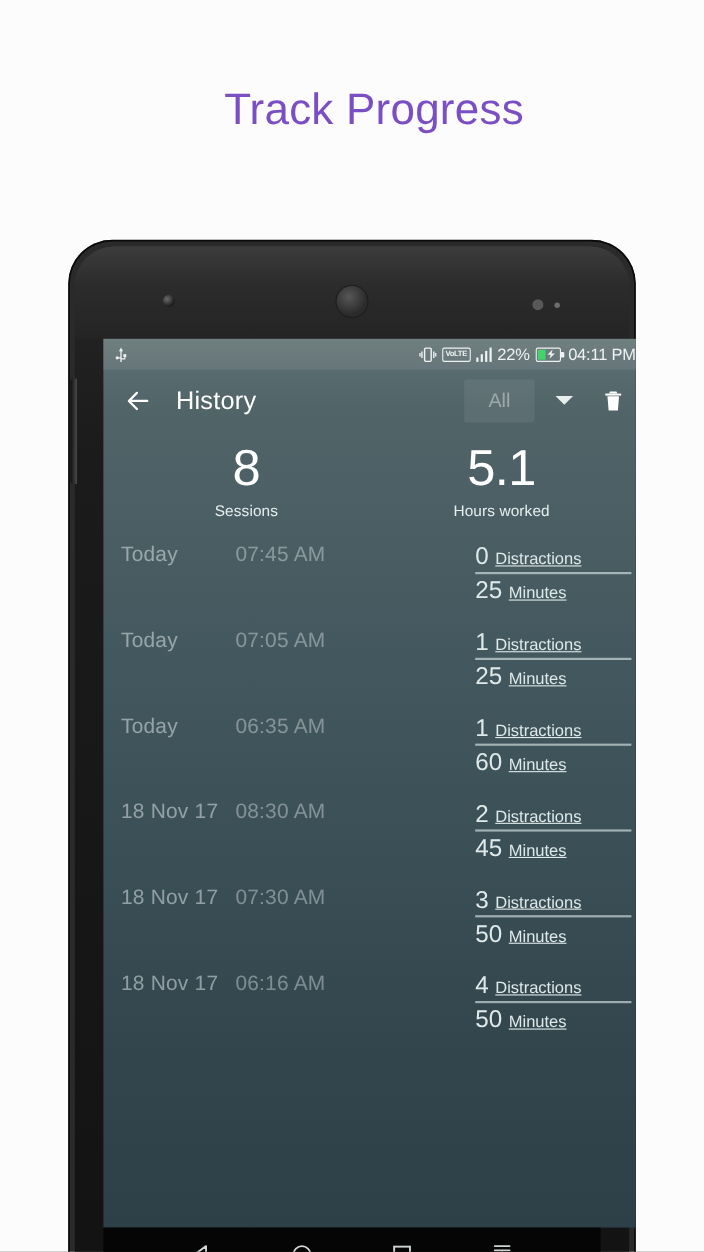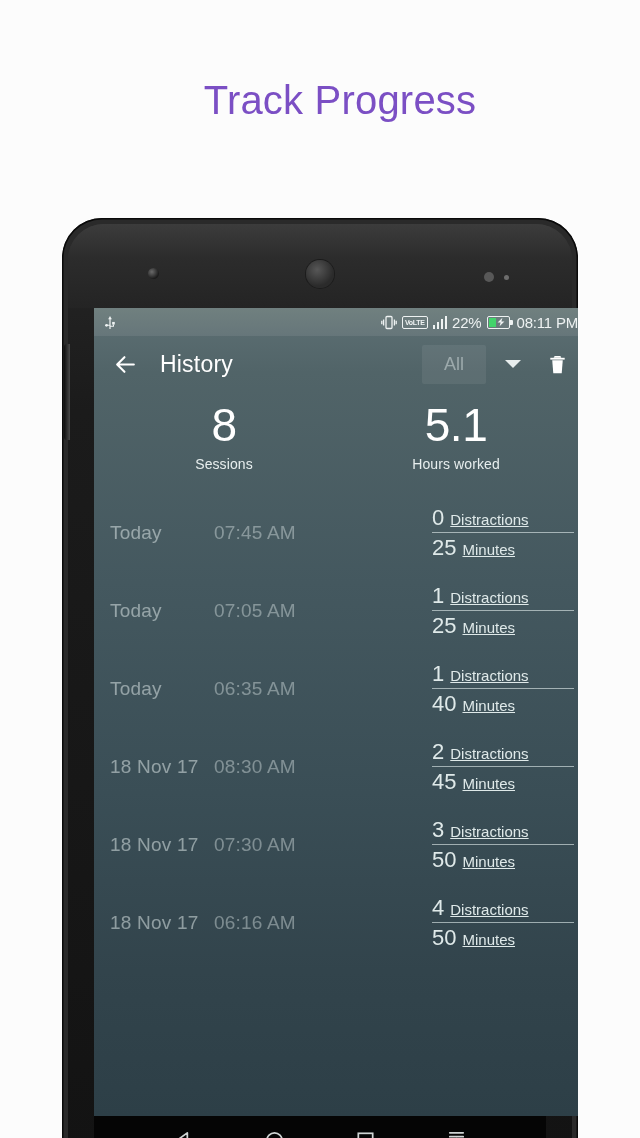--- a/index.html
+++ b/index.html
@@ -197,21 +197,21 @@
     font-size: 14px;
     color: #e7eeee;
     margin-top: 4px;
     letter-spacing: 0.1px;
   }
 
   
   .history-list { padding: 4px 0 0 0; }
   .hrow {
     display: flex;
-    align-items: center;
+    align-items: flex-start;
     height: 78px;
     padding: 0 12px 0 16px;
   }
   .hrow-left { display: flex; align-items: baseline; flex: 1; }
   .hdate {
     font-size: 19px;
     color: rgba(226,236,236,0.52);
     min-width: 104px;
     letter-spacing: 0.2px;
   }
@@ -299,21 +299,21 @@
               <i></i>
               <i></i>
             </span>
           <span class="pct">22%</span>
           <span class="battery">
             <span class="fill"></span>
             <svg class="bolt" viewBox="0 0 12 10">
               <path d="M7.4 0.8 L2.6 5.4 H5.6 L4.6 9.2 L9.4 4.4 H6.4 Z" fill="#eef2f2"></path>
             </svg>
           </span>
-          <span class="clock">08:11 PM</span>
+          <span class="clock">04:11 PM</span>
         </div>
       </div>
 
       <div class="appbar">
         <span class="icon-btn">
           <svg viewBox="0 0 24 24" width="25" height="25">
             <path d="M20 12 H5 M11 5 L4 12 L11 19" stroke="#ffffff" stroke-width="2" fill="none" stroke-linecap="round" stroke-linejoin="round"></path>
           </svg>
         </span>
         <span class="appbar-title">History</span>
@@ -385,21 +385,21 @@
             <span class="hdate">Today</span>
             <span class="htime">06:35 AM</span>
           </div>
           <div class="frac">
             <div class="frac-top">
               <span class="frac-num">1</span>
               <span class="frac-unit">Distractions</span>
             </div>
             <div class="frac-rule"></div>
             <div class="frac-bot">
-              <span class="frac-num">40</span>
+              <span class="frac-num">60</span>
               <span class="frac-unit">Minutes</span>
             </div>
           </div>
         </div>
 
         <div class="hrow">
           <div class="hrow-left">
             <span class="hdate">18 Nov 17</span>
             <span class="htime">08:30 AM</span>
           </div>

